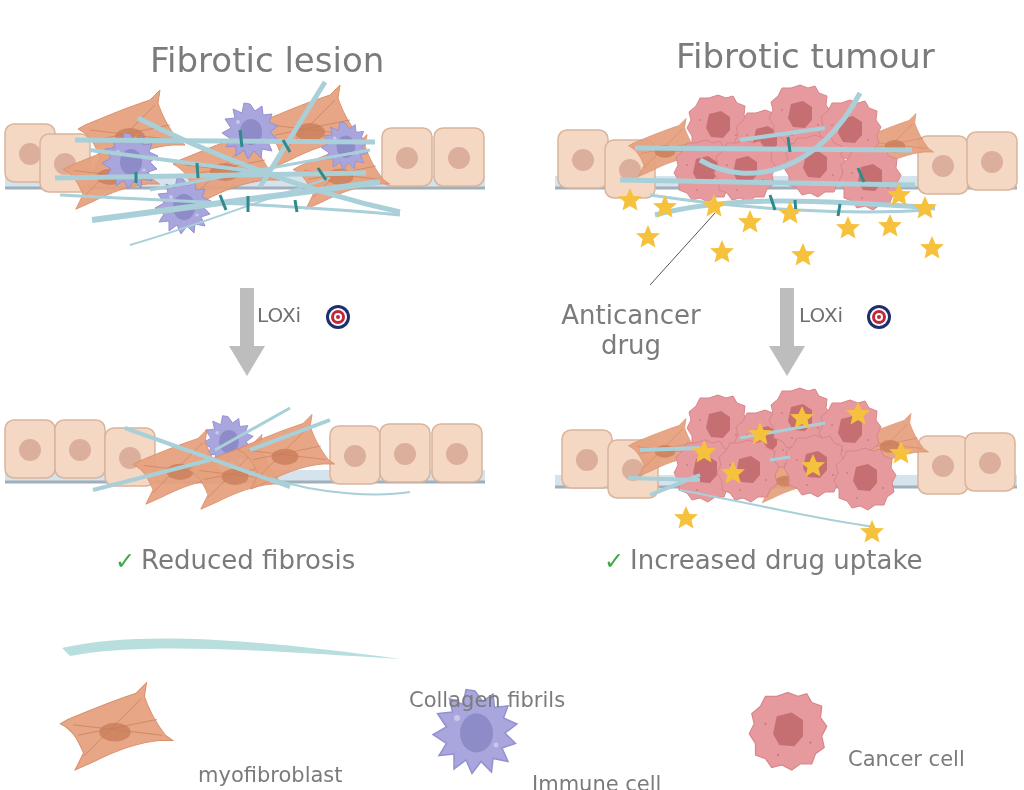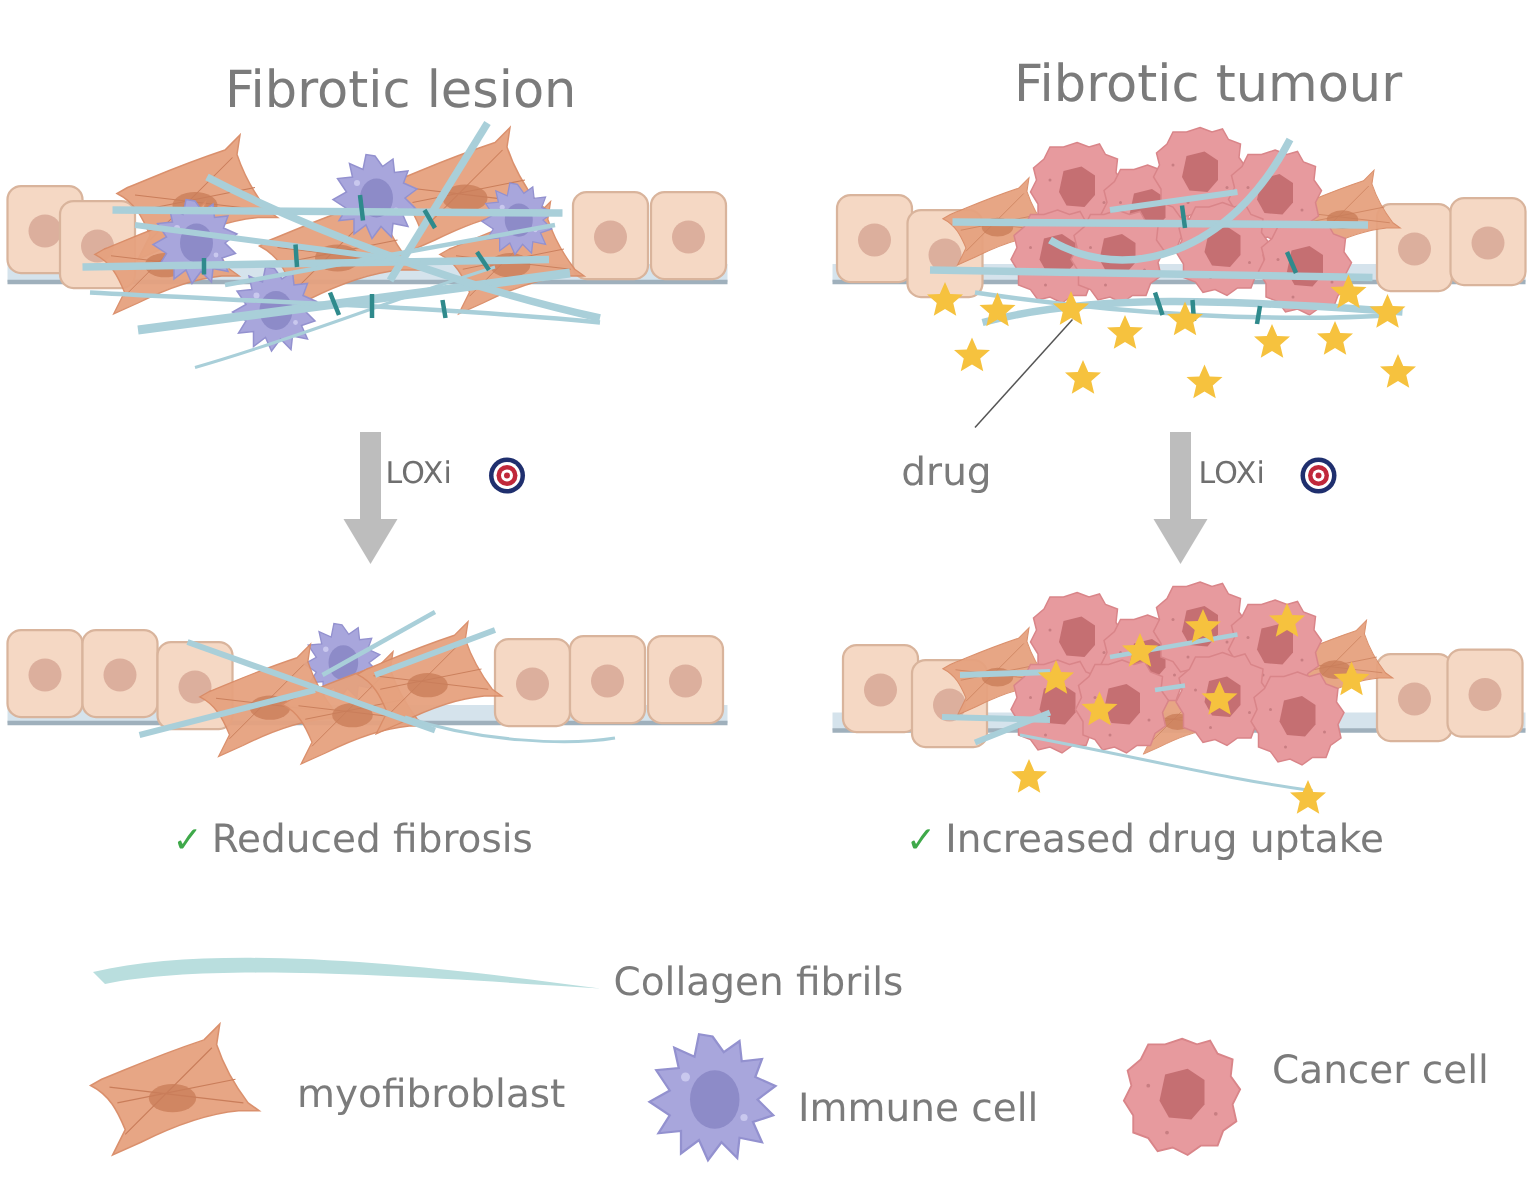--- a/index.html
+++ b/index.html
@@ -1,21 +1,21 @@
 <!DOCTYPE html>
 <html><head>
 <meta charset="utf-8">
 <style>
   html,body{margin:0;padding:0;background:#ffffff;}
   body{width:1024px;height:790px;position:relative;overflow:hidden;font-family:"Liberation Sans","DejaVu Sans",sans-serif;color:#7a7a7a;}
   .lbl{position:absolute;white-space:nowrap;color:#7b7b7b;font-family:"DejaVu Sans","Liberation Sans",sans-serif;}
   .title{font-size:34px;}
   .loxi{font-size:20px;color:#6f6f6f;}
   .outcome{font-size:26px;}
-  .legend{font-size:26px;}
+  .legend{font-size:21px;margin-top:48px;}
   .check{color:#3fa94a;font-size:24px;margin-right:6px;}
   svg{position:absolute;left:0;top:0;}
 </style>
 </head>
 <body>
 
 <svg width="1024" height="790" viewBox="0 0 1024 790" xmlns="http://www.w3.org/2000/svg">
   <defs>
     <g id="epi">
       <rect x="0" y="0" width="50" height="58" rx="9" fill="#f5d8c4" stroke="#d9b49c" stroke-width="1.5"></rect>
@@ -221,20 +221,21 @@
   <use href="#cancer" transform="translate(788,730) scale(1.25)"></use>
 </svg>
 
 <div class="lbl title" style="left:150px;top:40px;">Fibrotic lesion</div>
 <div class="lbl title" style="left:676px;top:36px;">Fibrotic tumour</div>
 
 <div class="lbl loxi" style="left:257px;top:303px;">LOXi</div>
 <div class="lbl loxi" style="left:799px;top:303px;">LOXi</div>
 
 <div class="lbl" style="left:556px;top:300px;font-size:26px;text-align:center;line-height:30px;width:150px;">
+  <div>Anticancer</div>
   <div>drug</div>
 </div>
 
 <div class="lbl outcome" style="left:115px;top:545px;">
   <span class="check">✓</span><span>Reduced fibrosis</span>
 </div>
 <div class="lbl outcome" style="left:604px;top:545px;">
   <span class="check">✓</span><span>Increased drug uptake</span>
 </div>
 

